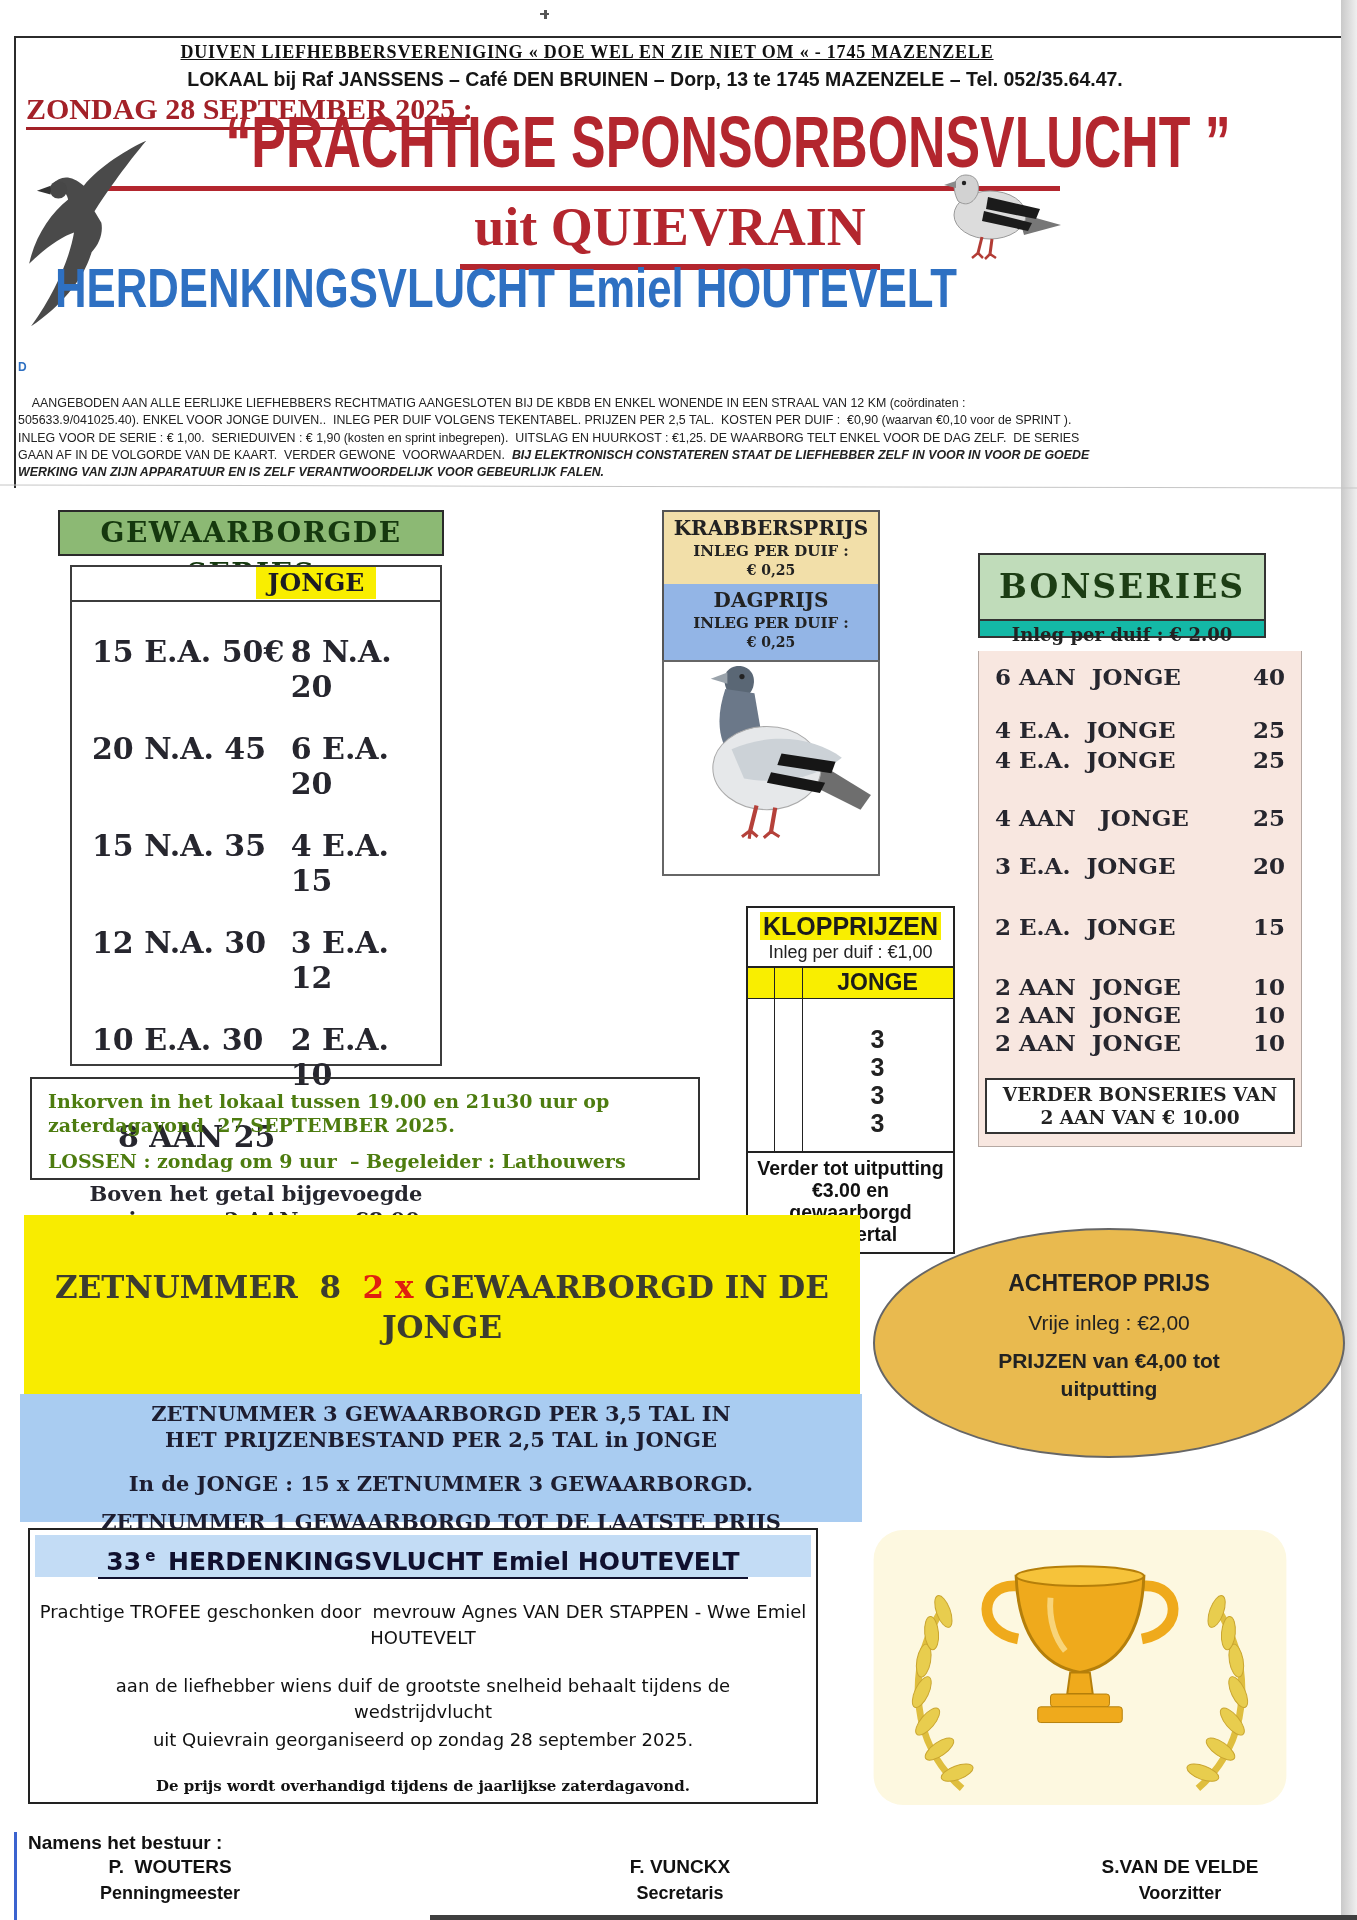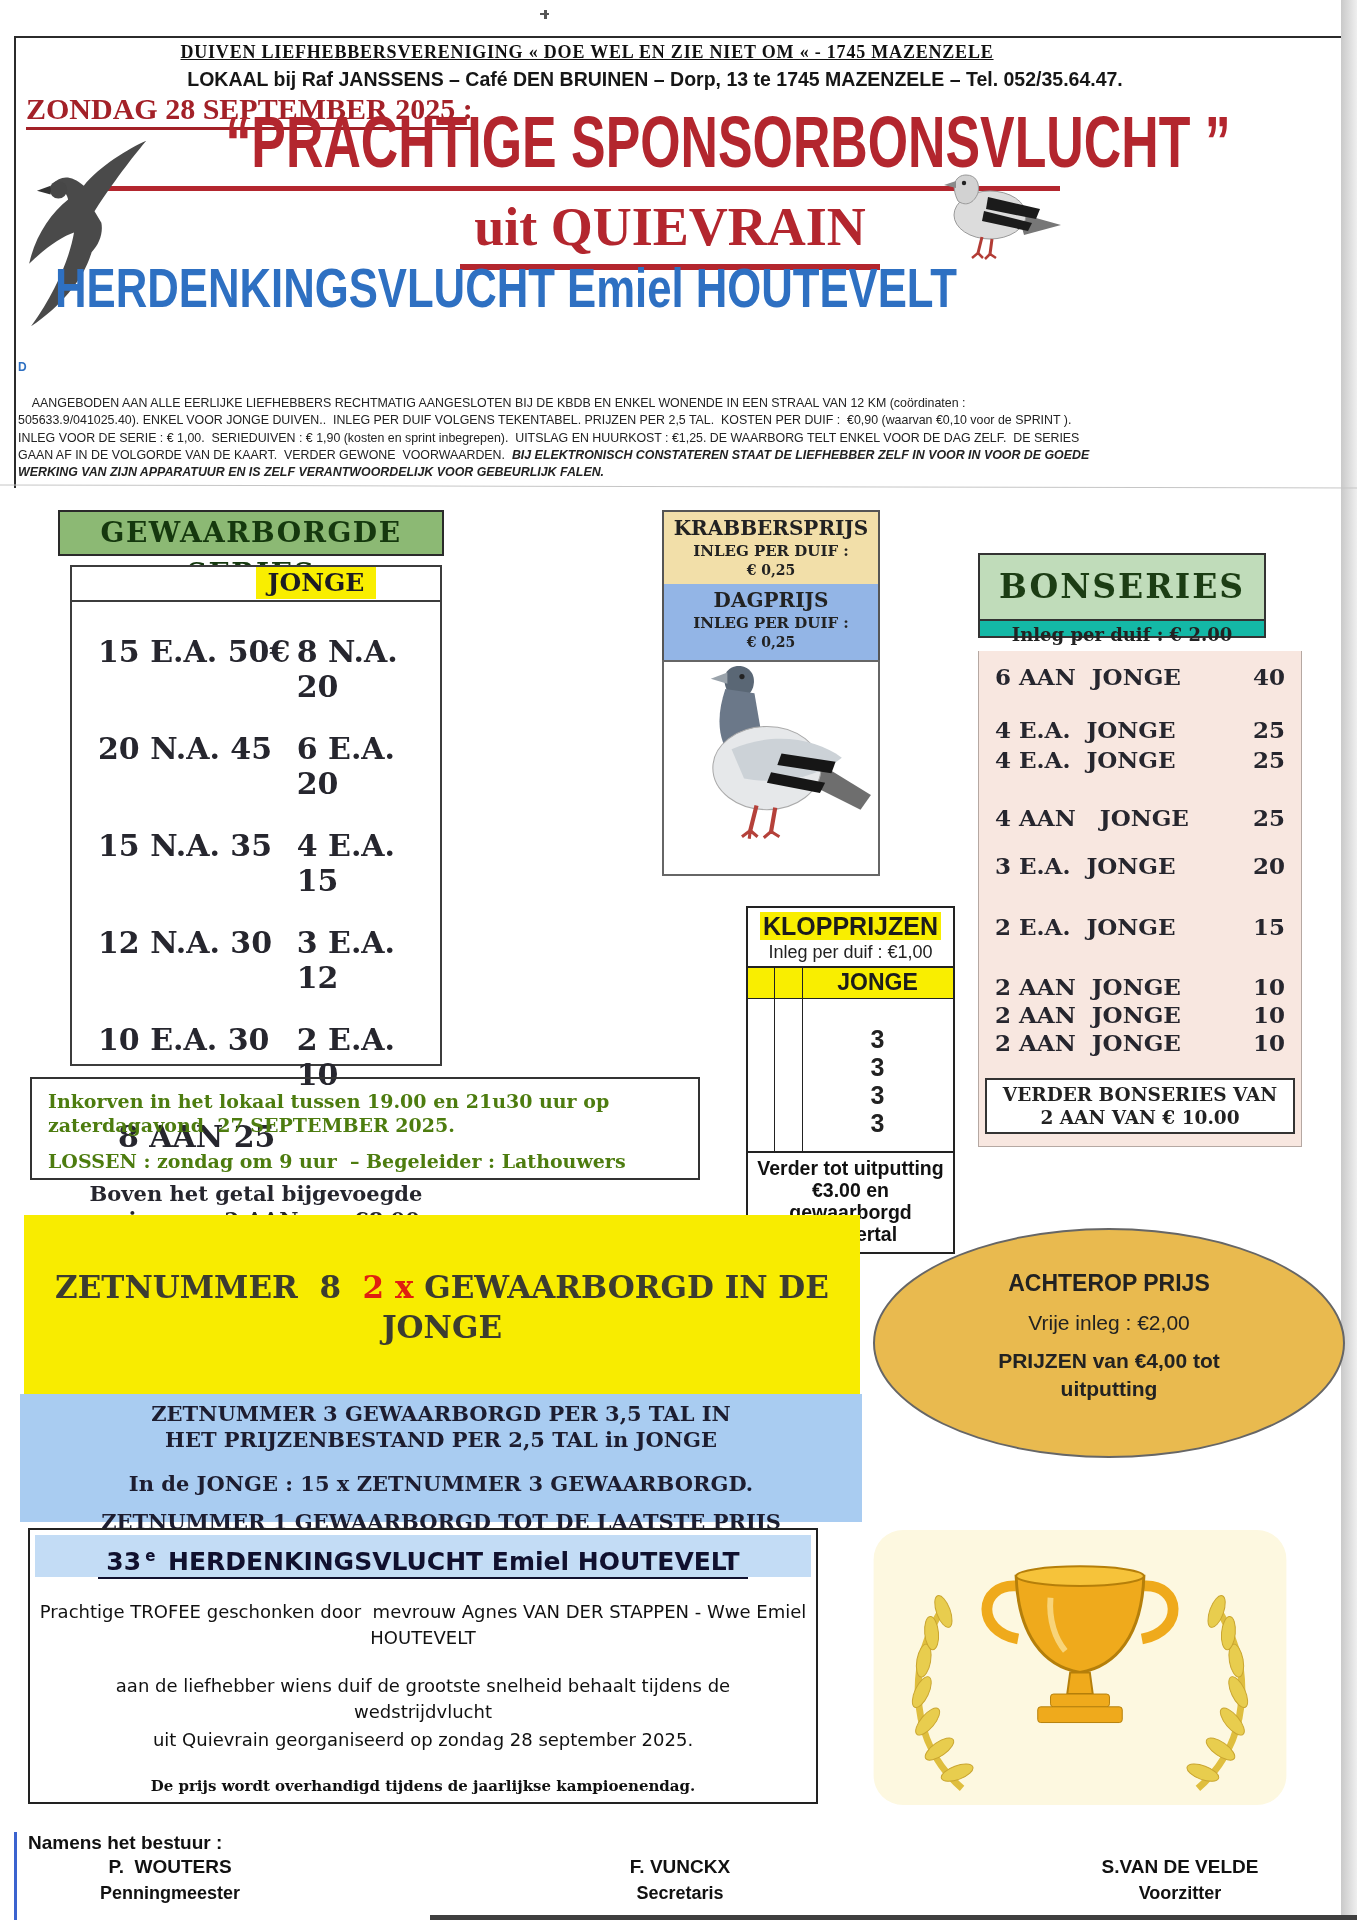--- a/index.html
+++ b/index.html
@@ -43,21 +43,21 @@
   .gs-head{left:58px;top:510px;width:382px;height:42px;background:#8cb974;border:2px solid #2a2a2a;
         text-align:center;line-height:41px;font-family:"DejaVu Serif",serif;font-weight:bold;
         font-size:28px;letter-spacing:1.5px;color:#15380e;}
   .gs-box{left:70px;top:565px;width:368px;height:497px;border:2px solid #3c3c3c;background:#fff;}
   .gs-jonge-row{height:33px;border-bottom:2px solid #3c3c3c;text-align:center;padding-left:120px;}
   .gs-jonge-row span{display:inline-block;background:#f9ee00;font-family:"DejaVu Serif",serif;
         font-weight:bold;font-size:25px;line-height:32px;padding:0 12px;color:#1c1c24;}
   .gs-rows{padding-top:32px;}
   .gs-row{display:flex;font-family:"DejaVu Serif",serif;font-weight:bold;font-size:30px;
         color:#26262e;margin-bottom:27px;}
-  .gs-row .l{flex:0 0 54%;padding-left:26px;}
+  .gs-row .l{flex:0 0 54%;padding-left:20px;}
   .gs-row.last .l{padding-left:46px;}
   .gs-foot{margin-top:14px;text-align:center;font-family:"DejaVu Serif",serif;font-weight:bold;
         font-size:21px;color:#26262e;line-height:26px;}
 
   
   .kp-box{left:662px;top:510px;width:214px;border:2px solid #555;}
   .kp-sec{text-align:center;font-family:"DejaVu Serif",serif;font-weight:bold;color:#222;}
   .kp-tan{background:#f2dfa9;height:72px;padding-top:4px;box-sizing:border-box;}
   .kp-blue{background:#93b5e6;height:78px;padding-top:4px;box-sizing:border-box;}
   .kp-title{font-size:20px;}
@@ -359,21 +359,21 @@
   </div>
 
   <div class="abs tr-box">
     <div class="tr-head">
       <span><span>33</span><sup>e</sup><span class="pre"> HERDENKINGSVLUCHT Emiel HOUTEVELT</span></span>
     </div>
     <div class="tr-body">
       <div class="tr-p1 pre">Prachtige TROFEE geschonken door  mevrouw Agnes VAN DER STAPPEN - Wwe Emiel HOUTEVELT</div>
       <div class="tr-p2">aan de liefhebber wiens duif de grootste snelheid behaalt tijdens de wedstrijdvlucht</div>
       <div class="tr-p3">uit Quievrain georganiseerd op zondag 28 september 2025.</div>
-      <div class="tr-note">De prijs wordt overhandigd tijdens de jaarlijkse kampioenendag.</div>
+      <div class="tr-note">De prijs wordt overhandigd tijdens de jaarlijkse zaterdagavond.</div>
     </div>
   </div>
 
   <div class="abs trophy-wrap">
     <svg width="430" height="285" viewBox="0 0 430 290">
       <rect x="5" y="5" width="420" height="280" rx="30" fill="#fdf8e0"></rect>
       <g>
         <path d="M95 268 C 45 225 35 150 75 85" stroke="#dfbe3e" stroke-width="7" fill="none"></path>
         <ellipse transform="translate(90 252) rotate(-20)" rx="17" ry="7" fill="#e8cd4e" stroke="#c9a52f"></ellipse>
         <ellipse transform="translate(72 228) rotate(-35)" rx="17" ry="7" fill="#e8cd4e" stroke="#c9a52f"></ellipse>

